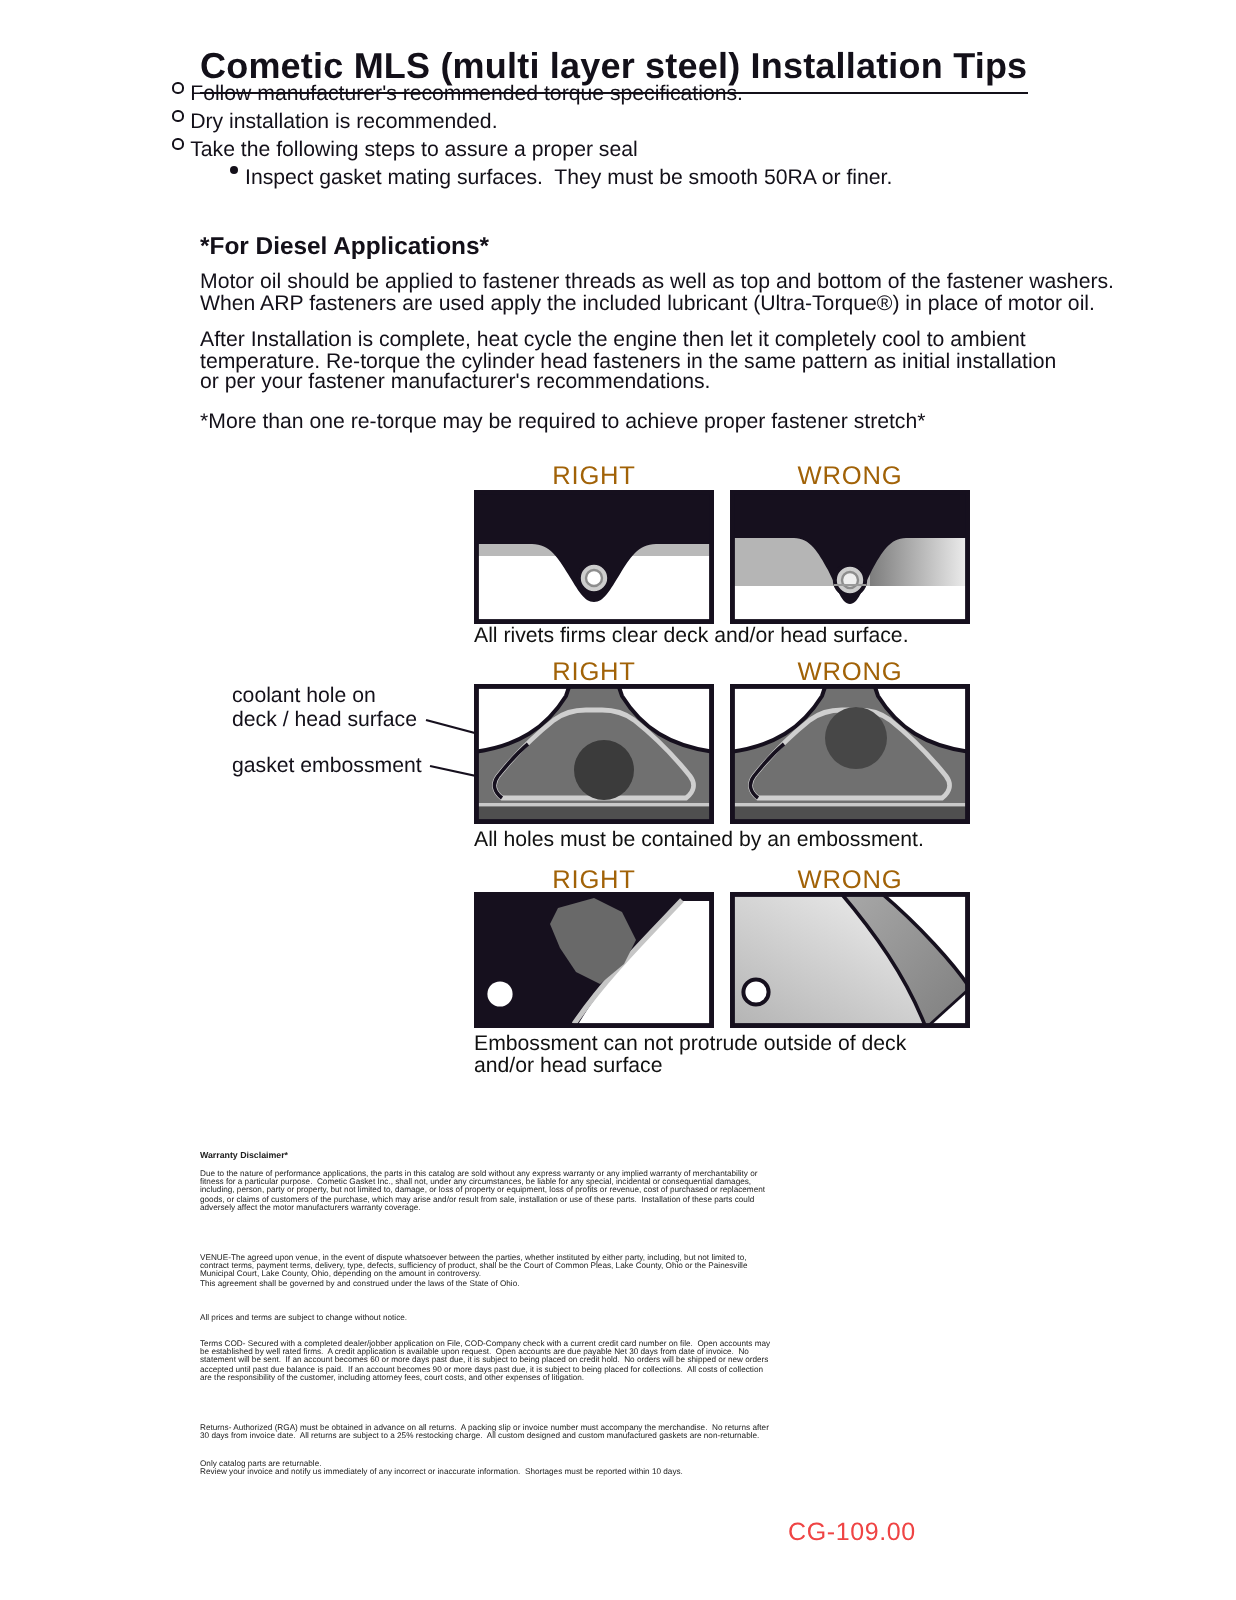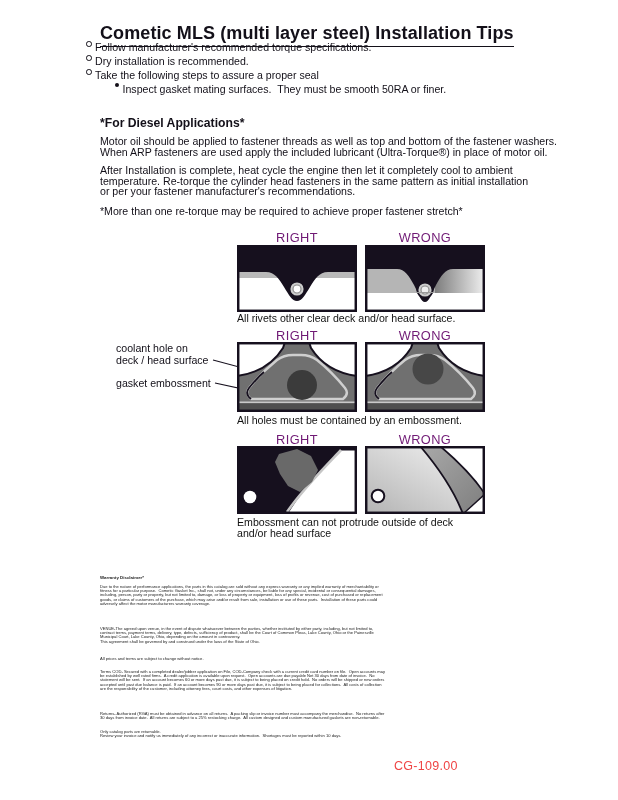--- a/index.html
+++ b/index.html
@@ -13,21 +13,21 @@
   .tip-row.sub{margin-left:29px;}
   .marker-circle{width:3.6px;height:3.6px;border:1px solid #131019;border-radius:50%;
                  display:inline-block;margin:0 3.5px 0 0;flex:0 0 auto;}
   .marker-dot{width:4px;height:4px;background:#131019;border-radius:50%;
               display:inline-block;margin:0 3.5px 0 0;flex:0 0 auto;}
   .diesel-h{left:100px;top:116px;font-size:12.2px;font-weight:bold;}
   .para{font-size:10.6px;line-height:10.6px;white-space:pre;}
   .p1{left:100px;top:136px;}
   .p2{left:100px;top:165px;}
   .p3{left:100px;top:206px;}
-  .dg-label{width:120px;text-align:center;font-size:12.8px;letter-spacing:.4px;color:#701a75;}
+  .dg-label{width:120px;text-align:center;font-size:12.8px;letter-spacing:.4px;color:#a16207;}
   .caption{font-size:10.6px;line-height:11px;color:#111;}
   .callout{font-size:10.6px;line-height:11.5px;text-align:left;}
   .disc{font-size:4.1px;line-height:4.2px;white-space:pre;color:#222;}
   .disc-title{font-size:4.4px;font-weight:bold;color:#222;}
   .pagenum{left:394px;top:759px;font-size:12.5px;color:#ef4444;letter-spacing:.3px;}
   svg{display:block;}
 </style>
 </head>
 <body>
 
@@ -86,21 +86,21 @@
     <rect x="0" y="24" width="120" height="24" fill="#b5b5b5"></rect>
     <rect x="70" y="24" width="50" height="24" fill="url(#g1)"></rect>
     <rect x="0" y="48" width="120" height="19" fill="#ffffff"></rect>
     <path d="M0,0 H120 V24 H88 C80,24 76,31 71,40 C66,50 64,57 60,57 C56,57 54,50 49,40 C44,31 40,24 32,24 H0 Z" fill="#16101e"></path>
     <circle cx="60" cy="45" r="7.6" fill="#cdcdcd" stroke="#16101e" stroke-width="2"></circle>
     <circle cx="60" cy="45" r="4" fill="#efefef" stroke="#8d8d8d" stroke-width="1.2"></circle>
     <line x1="52" y1="47.5" x2="68" y2="47.5" stroke="#9a9a9a" stroke-width="1"></line>
     <rect x="1.2" y="1.2" width="117.6" height="64.6" fill="none" stroke="#16101e" stroke-width="2.5"></rect>
   </svg>
 
-  <div class="abs caption" style="left:237px;top:313px;">All rivets other clear deck and/or head surface.</div>
+  <div class="abs caption" style="left:237px;top:313px;">All rivets firms clear deck and/or head surface.</div>
 
   <div class="abs dg-label" style="left:237px;top:328px;">RIGHT</div>
   <div class="abs dg-label" style="left:365px;top:328px;">WRONG</div>
 
   <div class="abs callout" style="left:116px;top:343px;width:95px;">
     <div>coolant hole on</div>
     <div>deck / head surface</div>
   </div>
   <div class="abs callout" style="left:116px;top:378px;width:96px;">gasket embossment</div>
 

